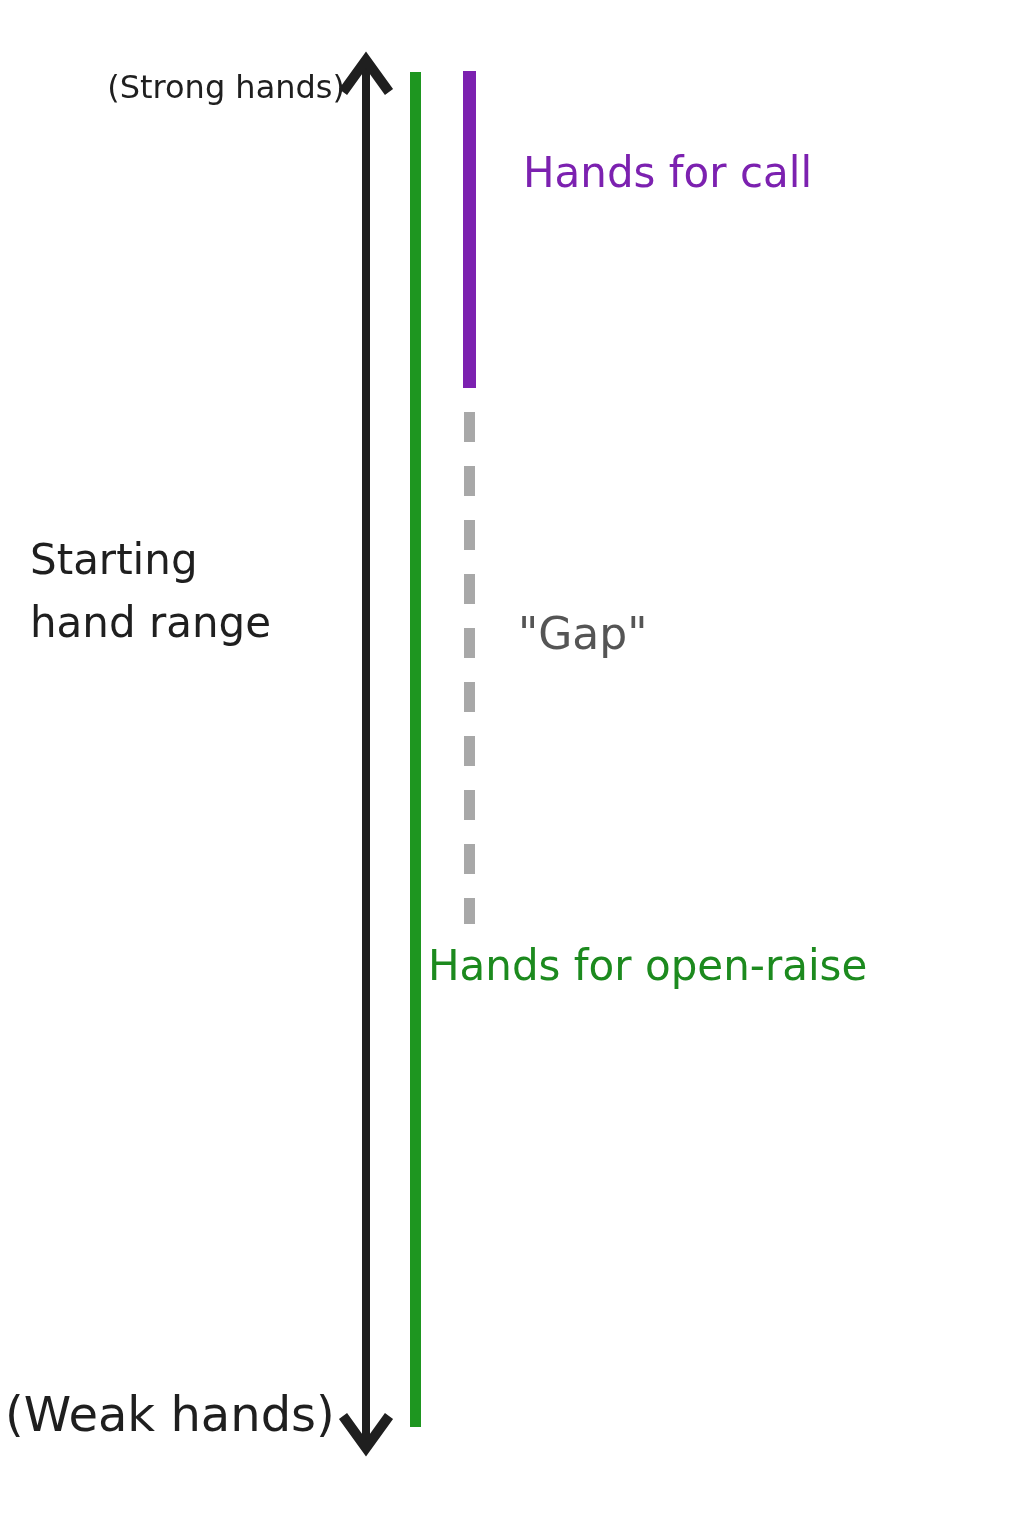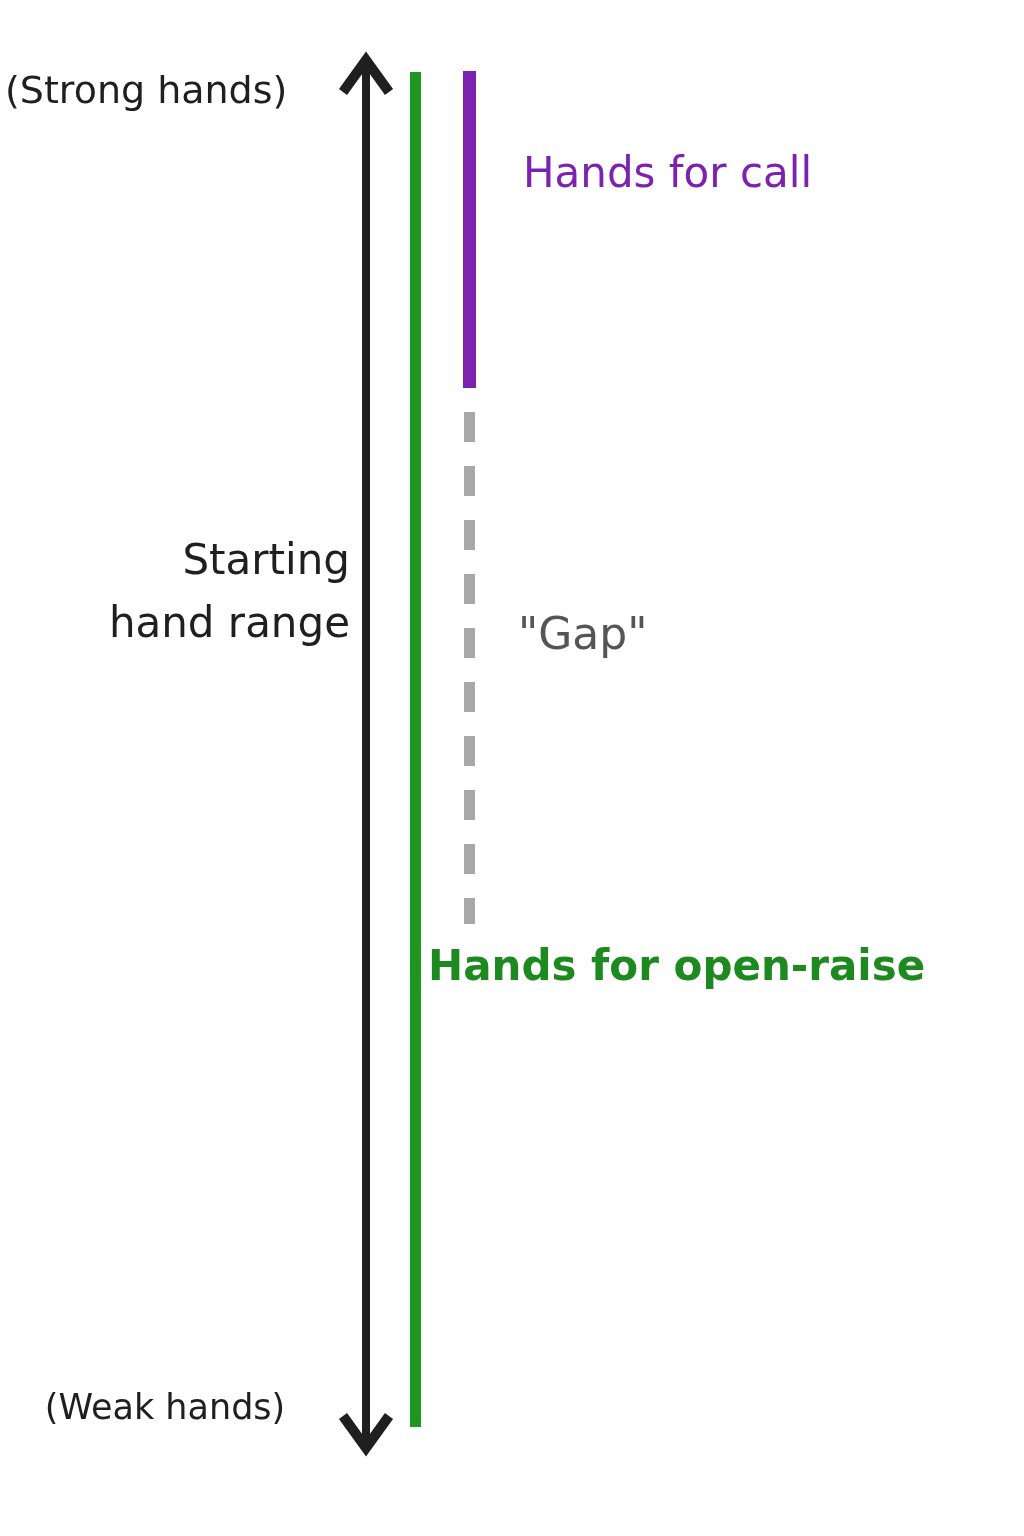--- a/index.html
+++ b/index.html
@@ -55,37 +55,37 @@
 
   
   .lbl {
     white-space: nowrap;
     line-height: 1.2;
   }
   #strong-hands-label {
     left: 5px;
     top: 68px;
     width: 340px;
-    text-align: left;
-    font-size: 38px;
+    text-align: right;
+    font-size: 32px;
     color: #1f1f1f;
   }
   #weak-hands-label {
     left: 5px;
     top: 1386px;
     width: 320px;
-    text-align: center;
-    font-size: 35px;
+    text-align: right;
+    font-size: 48px;
     color: #1f1f1f;
   }
   #starting-range-label {
     left: 30px;
     top: 528px;
     width: 320px;
-    text-align: right;
+    text-align: left;
     font-size: 42px;
     line-height: 1.5;
     color: #1f1f1f;
     white-space: pre-line;
   }
   #call-label {
     left: 523px;
     top: 148px;
     font-size: 42px;
     font-weight: normal;
@@ -94,21 +94,21 @@
   #gap-label {
     left: 518px;
     top: 608px;
     font-size: 44px;
     color: #555555;
   }
   #open-raise-label {
     left: 428px;
     top: 941px;
     font-size: 42px;
-    font-weight: bold;
+    font-weight: normal;
     color: #1c8a1e;
   }
 </style>
 </head>
 <body>
 
 <div id="canvas">
 
   <svg id="axis-arrow-svg" class="abs" viewBox="0 0 70 1416" xmlns="http://www.w3.org/2000/svg">
     <line x1="35" y1="16" x2="35" y2="1400" stroke="#1f1f1f" stroke-width="8"></line>

